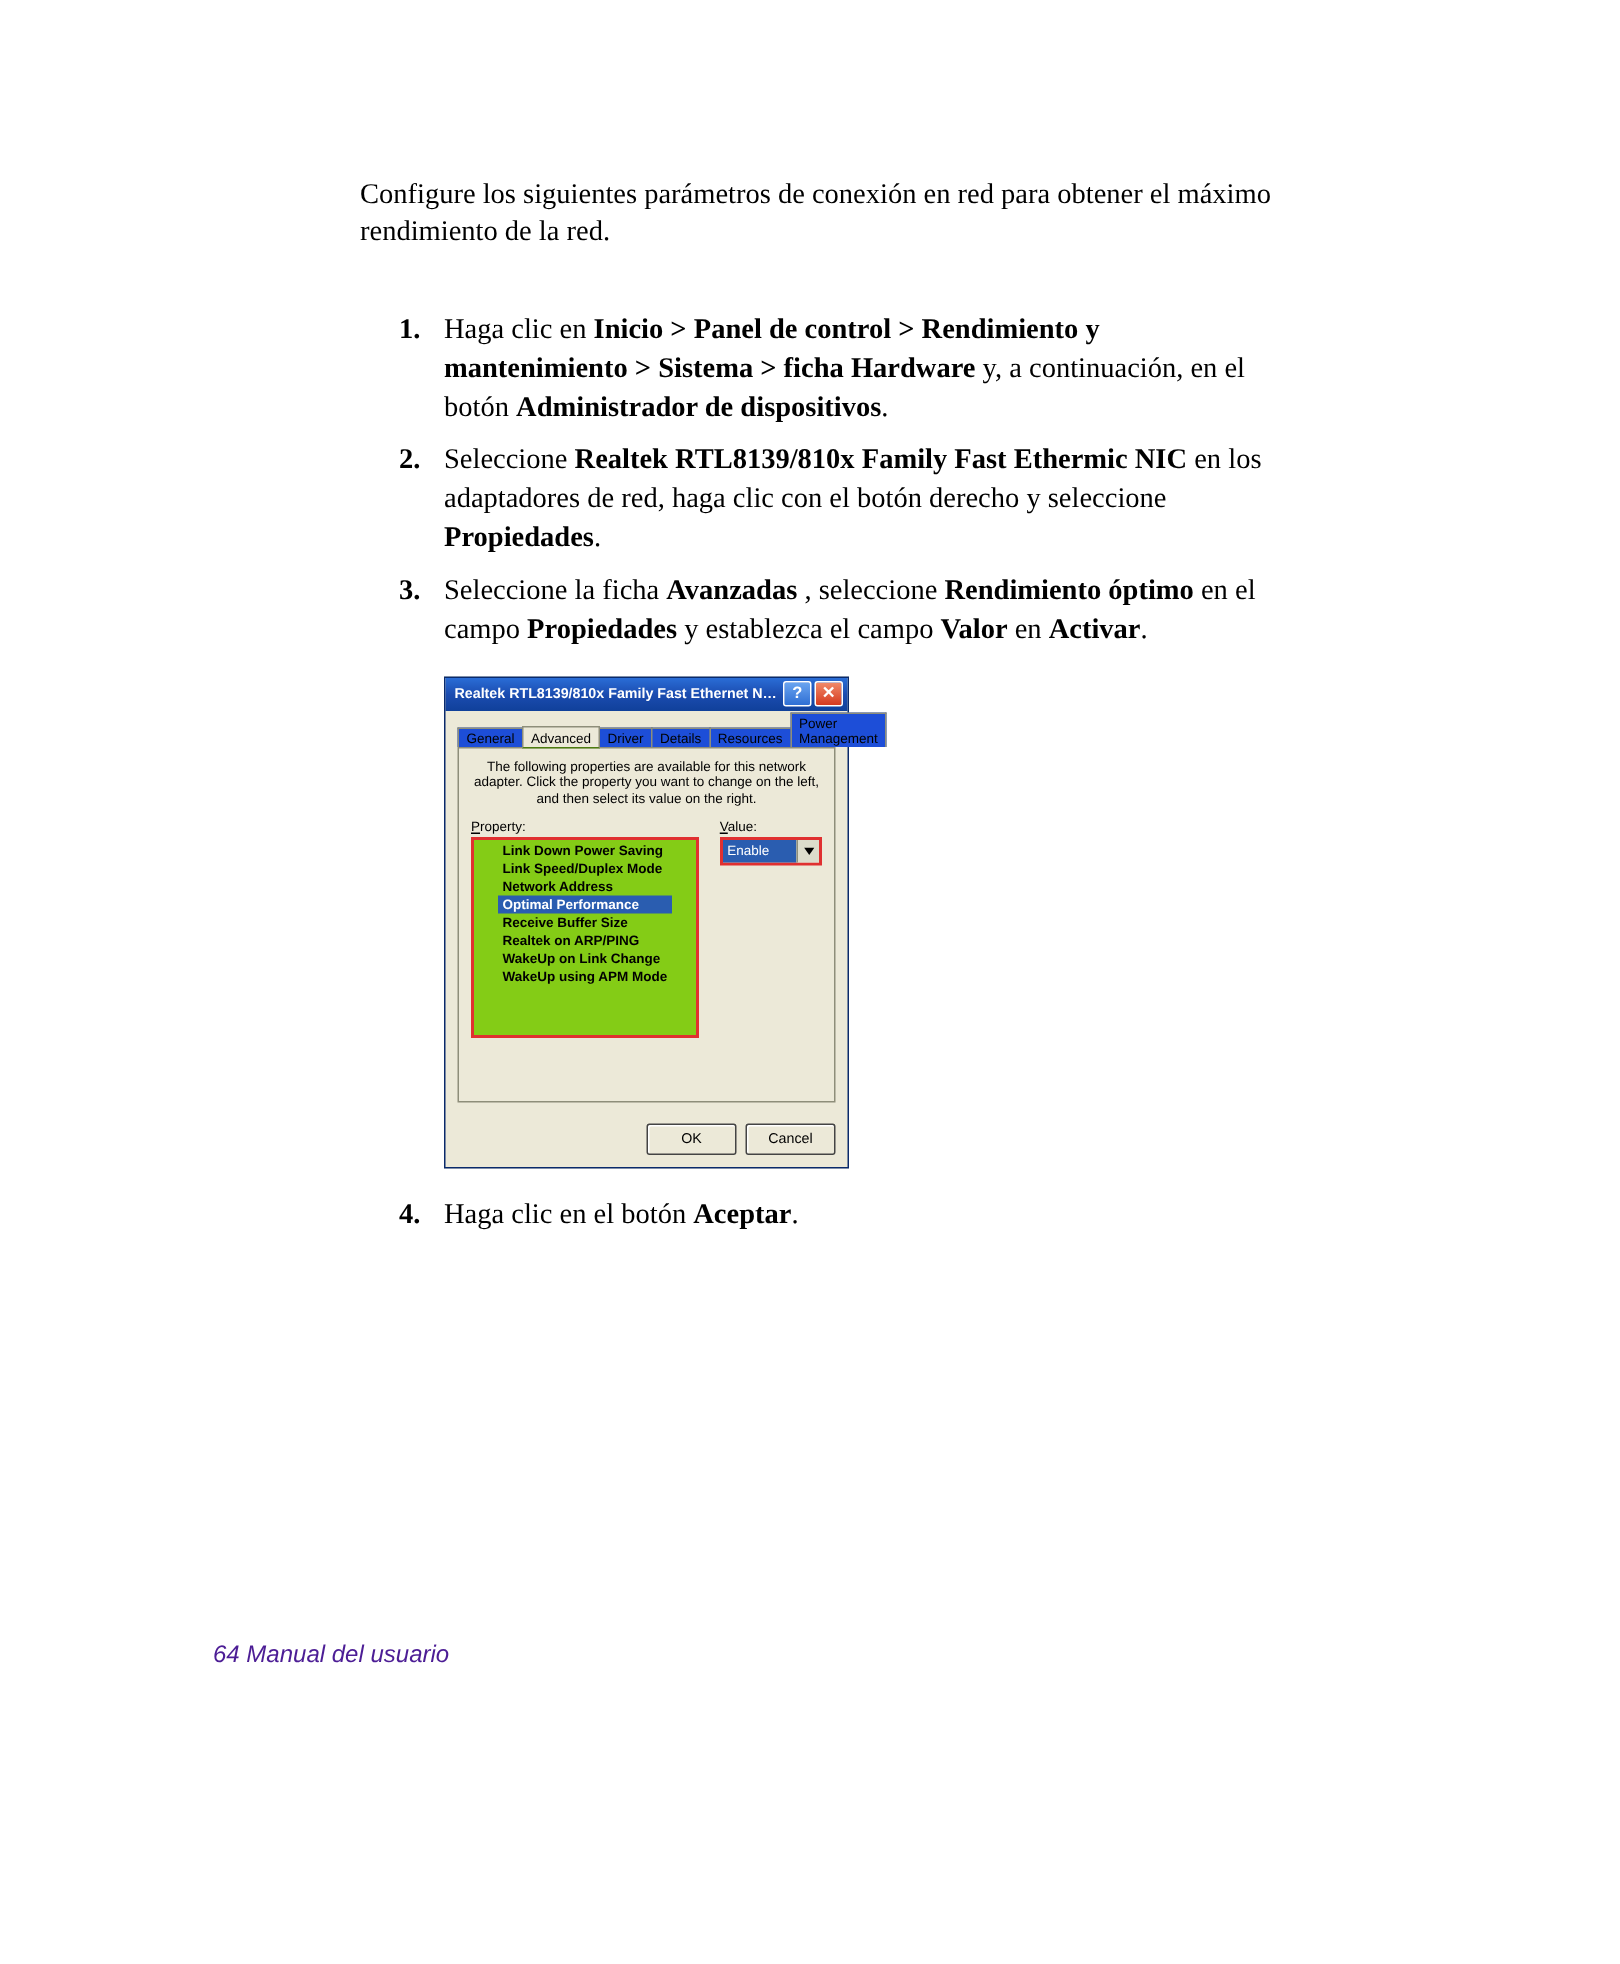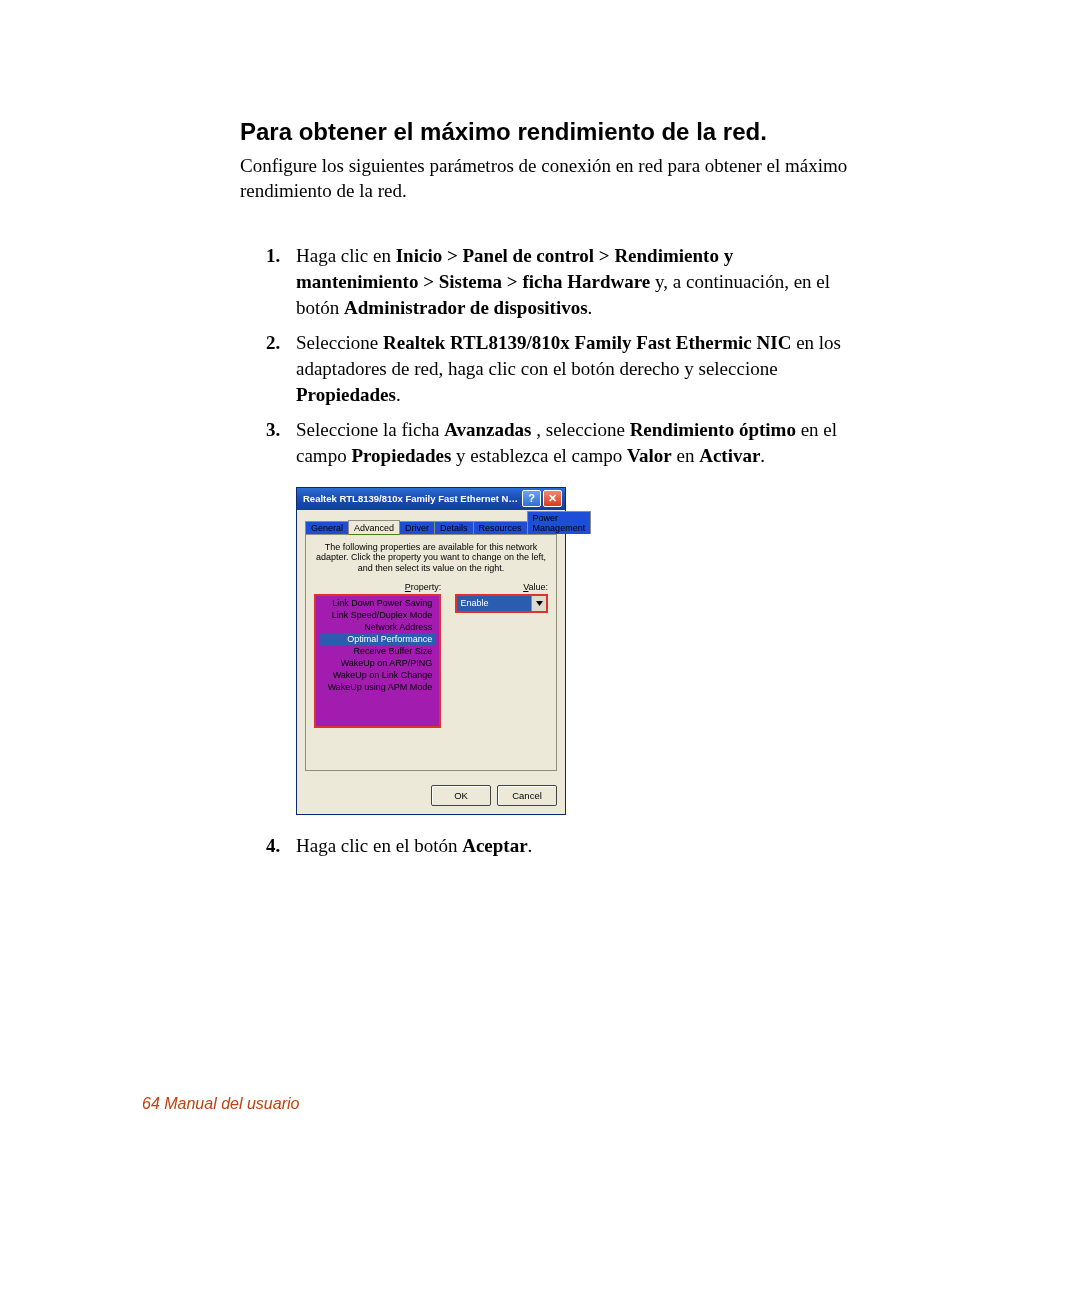--- a/index.html
+++ b/index.html
@@ -105,29 +105,30 @@
     margin-bottom:-1px;
   }
   .tabpane{
     border:1px solid #8e8e7a;
     background:#ece9d8;
     padding:7px 8px 8px 8px;
     min-height:220px;
   }
   .desc{font-size:9px;line-height:1.2;margin-bottom:8px;text-align:center;}
   .columns{display:flex;gap:14px;}
-  .col{flex:1;text-align:right;}
+  .col{flex:1;}
   .lbl{font-size:9px;margin-bottom:2px;}
   .lbl .u{text-decoration:underline;}
   .listbox{
     border:2px solid #e03030;
-    background:#a21caf;
+    background:#84cc16;
     height:128px;
-    padding:1px 4px;
+    padding:1px 16px;
     overflow:hidden;
+    font-weight:bold;
   }
   .listbox .item{
     font-size:9px;
     padding:0 3px;
     line-height:12px;
     white-space:nowrap;
   }
   .listbox .item.selected{
     background:#2a5db0;color:#fff;
   }
@@ -166,28 +167,27 @@
     box-shadow:inset 1px 1px 0 #fff;
   }
   
   .footer{
     position:absolute;
     left:142px;
     bottom:196px;
     font-size:16px;
     font-style:italic;
     font-family:Arial,Helvetica,sans-serif;
-    color:#c2410c;
+    color:#4c1d95;
   }
 </style>
 </head>
 <body>
 
 <div class="page">
-  <h2>Para obtener el máximo rendimiento de la red.</h2>
   <p class="intro">Configure los siguientes parámetros de conexión en red para obtener el máximo rendimiento de la red.</p>
 
   <ol class="steps">
     <li>
       <span>Haga clic en </span><b>Inicio &gt; Panel de control &gt; Rendimiento y mantenimiento &gt; Sistema &gt; ficha Hardware</b><span> y, a continuación, en el botón </span><b>Administrador de dispositivos</b><span>.</span>
     </li>
     <li>
       <span>Seleccione </span><b>Realtek RTL8139/810x Family Fast Ethermic NIC</b><span> en los adaptadores de red, haga clic con el botón derecho y seleccione </span><b>Propiedades</b><span>.</span>
     </li>
     <li>
@@ -215,21 +215,21 @@
           <div class="desc">The following properties are available for this network adapter. Click the property you want to change on the left, and then select its value on the right.</div>
           <div class="columns">
             <div class="col" style="flex:1.1">
               <div class="lbl"><span class="u">P</span><span>roperty:</span></div>
               <div class="listbox" id="proplist">
                   <div class="item">Link Down Power Saving</div>
                   <div class="item">Link Speed/Duplex Mode</div>
                   <div class="item">Network Address</div>
                   <div class="item selected">Optimal Performance</div>
                   <div class="item">Receive Buffer Size</div>
-                  <div class="item">WakeUp on ARP/PING</div>
+                  <div class="item">Realtek on ARP/PING</div>
                   <div class="item">WakeUp on Link Change</div>
                   <div class="item">WakeUp using APM Mode</div>
                 </div>
             </div>
             <div class="col" style="flex:0.8">
               <div class="lbl"><span class="u">V</span><span>alue:</span></div>
               <div class="combo">
                 <span class="val">Enable</span>
                 <span class="arrow">
                   <svg viewBox="0 0 7 5">

